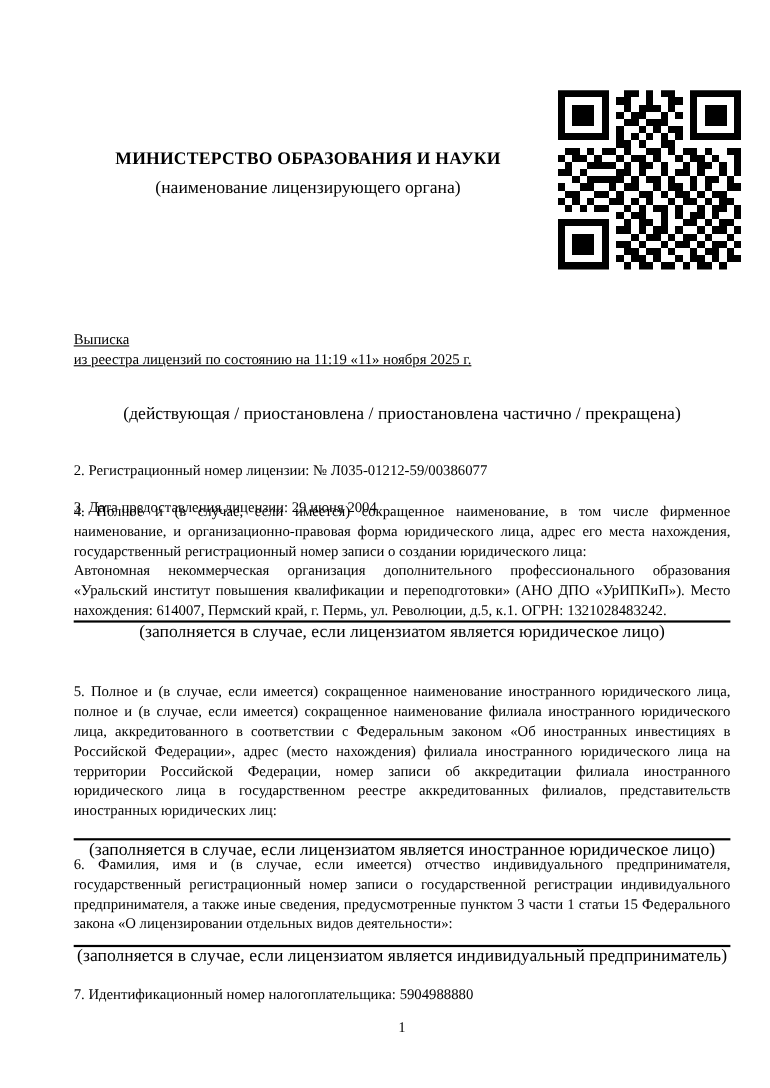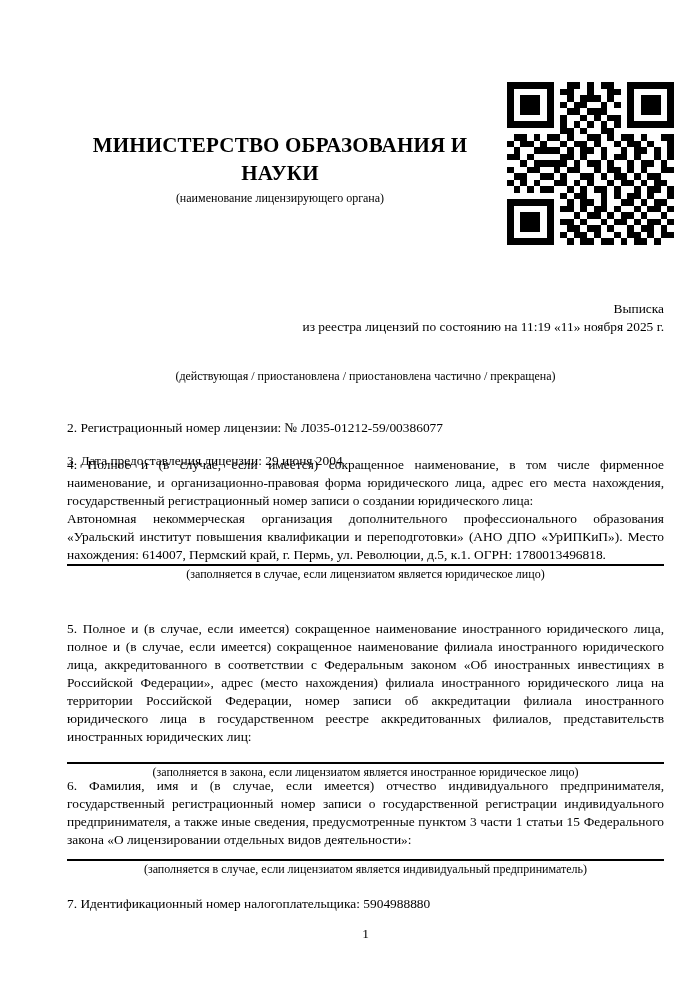--- a/index.html
+++ b/index.html
@@ -13,41 +13,42 @@
   }
   .abs { position: absolute; }
 
   
   .ministry-header {
     left: 60px; top: 131px; width: 440px;
     text-align: center;
   }
   .ministry-name {
     font-weight: bold;
-    font-size: 21px;
+    font-size: 16px;
     line-height: 28px;
     letter-spacing: 0.2px;
   }
   .small-caption {
-    font-size: 12px;
+    font-size: 16px;
     line-height: 13px;
     text-align: center;
   }
   .ministry-header .small-caption { margin-top: 5px; }
 
   
   .qr-wrap { left: 507px; top: 82px; width: 167px; height: 163px; }
   .qr-wrap svg { display: block; width: 100%; height: 100%; }
 
   
   .doc-title {
     left: 67px; top: 300px; width: 597px;
-    text-align: right;
+    text-align: left;
     font-size: 13.4px;
     line-height: 18px;
+    text-decoration: underline;
   }
 
   
   .content-item {
     left: 67px; width: 597px;
     font-size: 13.4px;
     line-height: 18px;
   }
   .para-justify { text-align: justify; }
   .value-underlined { border-bottom: 2px solid #000; }
@@ -419,28 +420,28 @@
 <div class="abs content-item" style="top:419px">
   <div>2. Регистрационный номер лицензии: № Л035-01212-59/00386077</div>
 </div>
 
 <div class="abs content-item" style="top:452px">
   <div>3. Дата предоставления лицензии: 29 июня 2004</div>
 </div>
 
 <div class="abs content-item" style="top:456px">
   <div class="para-justify">4. Полное и (в случае, если имеется) сокращенное наименование, в том числе фирменное наименование, и организационно-правовая форма юридического лица, адрес его места нахождения, государственный регистрационный номер записи о создании юридического лица:</div>
-  <div class="para-justify value-underlined">Автономная некоммерческая организация дополнительного профессионального образования «Уральский институт повышения квалификации и переподготовки» (АНО ДПО «УрИПКиП»). Место нахождения: 614007, Пермский край, г. Пермь, ул. Революции, д.5, к.1. ОГРН: 1780013496818.</div>
+  <div class="para-justify value-underlined">Автономная некоммерческая организация дополнительного профессионального образования «Уральский институт повышения квалификации и переподготовки» (АНО ДПО «УрИПКиП»). Место нахождения: 614007, Пермский край, г. Пермь, ул. Революции, д.5, к.1. ОГРН: 1321028483242.</div>
   <div class="small-caption cap">(заполняется в случае, если лицензиатом является юридическое лицо)</div>
 </div>
 
 <div class="abs content-item" style="top:620px">
   <div class="para-justify">5. Полное и (в случае, если имеется) сокращенное наименование иностранного юридического лица, полное и (в случае, если имеется) сокращенное наименование филиала иностранного юридического лица, аккредитованного в соответствии с Федеральным законом «Об иностранных инвестициях в Российской Федерации», адрес (место нахождения) филиала иностранного юридического лица на территории Российской Федерации, номер записи об аккредитации филиала иностранного юридического лица в государственном реестре аккредитованных филиалов, представительств иностранных юридических лиц:</div>
   <div class="fill-line" style="height:16px"></div>
-  <div class="small-caption cap">(заполняется в закона, если лицензиатом является иностранное юридическое лицо)</div>
+  <div class="small-caption cap">(заполняется в случае, если лицензиатом является иностранное юридическое лицо)</div>
 </div>
 
 <div class="abs content-item" style="top:777px">
   <div class="para-justify">6. Фамилия, имя и (в случае, если имеется) отчество индивидуального предпринимателя, государственный регистрационный номер записи о государственной регистрации индивидуального предпринимателя, а также иные сведения, предусмотренные пунктом 3 части 1 статьи 15 Федерального закона «О лицензировании отдельных видов деятельности»:</div>
   <div class="fill-line" style="height:10px"></div>
   <div class="small-caption cap">(заполняется в случае, если лицензиатом является индивидуальный предприниматель)</div>
 </div>
 
 <div class="abs content-item" style="top:895px">
   <div>7. Идентификационный номер налогоплательщика: 5904988880</div>

